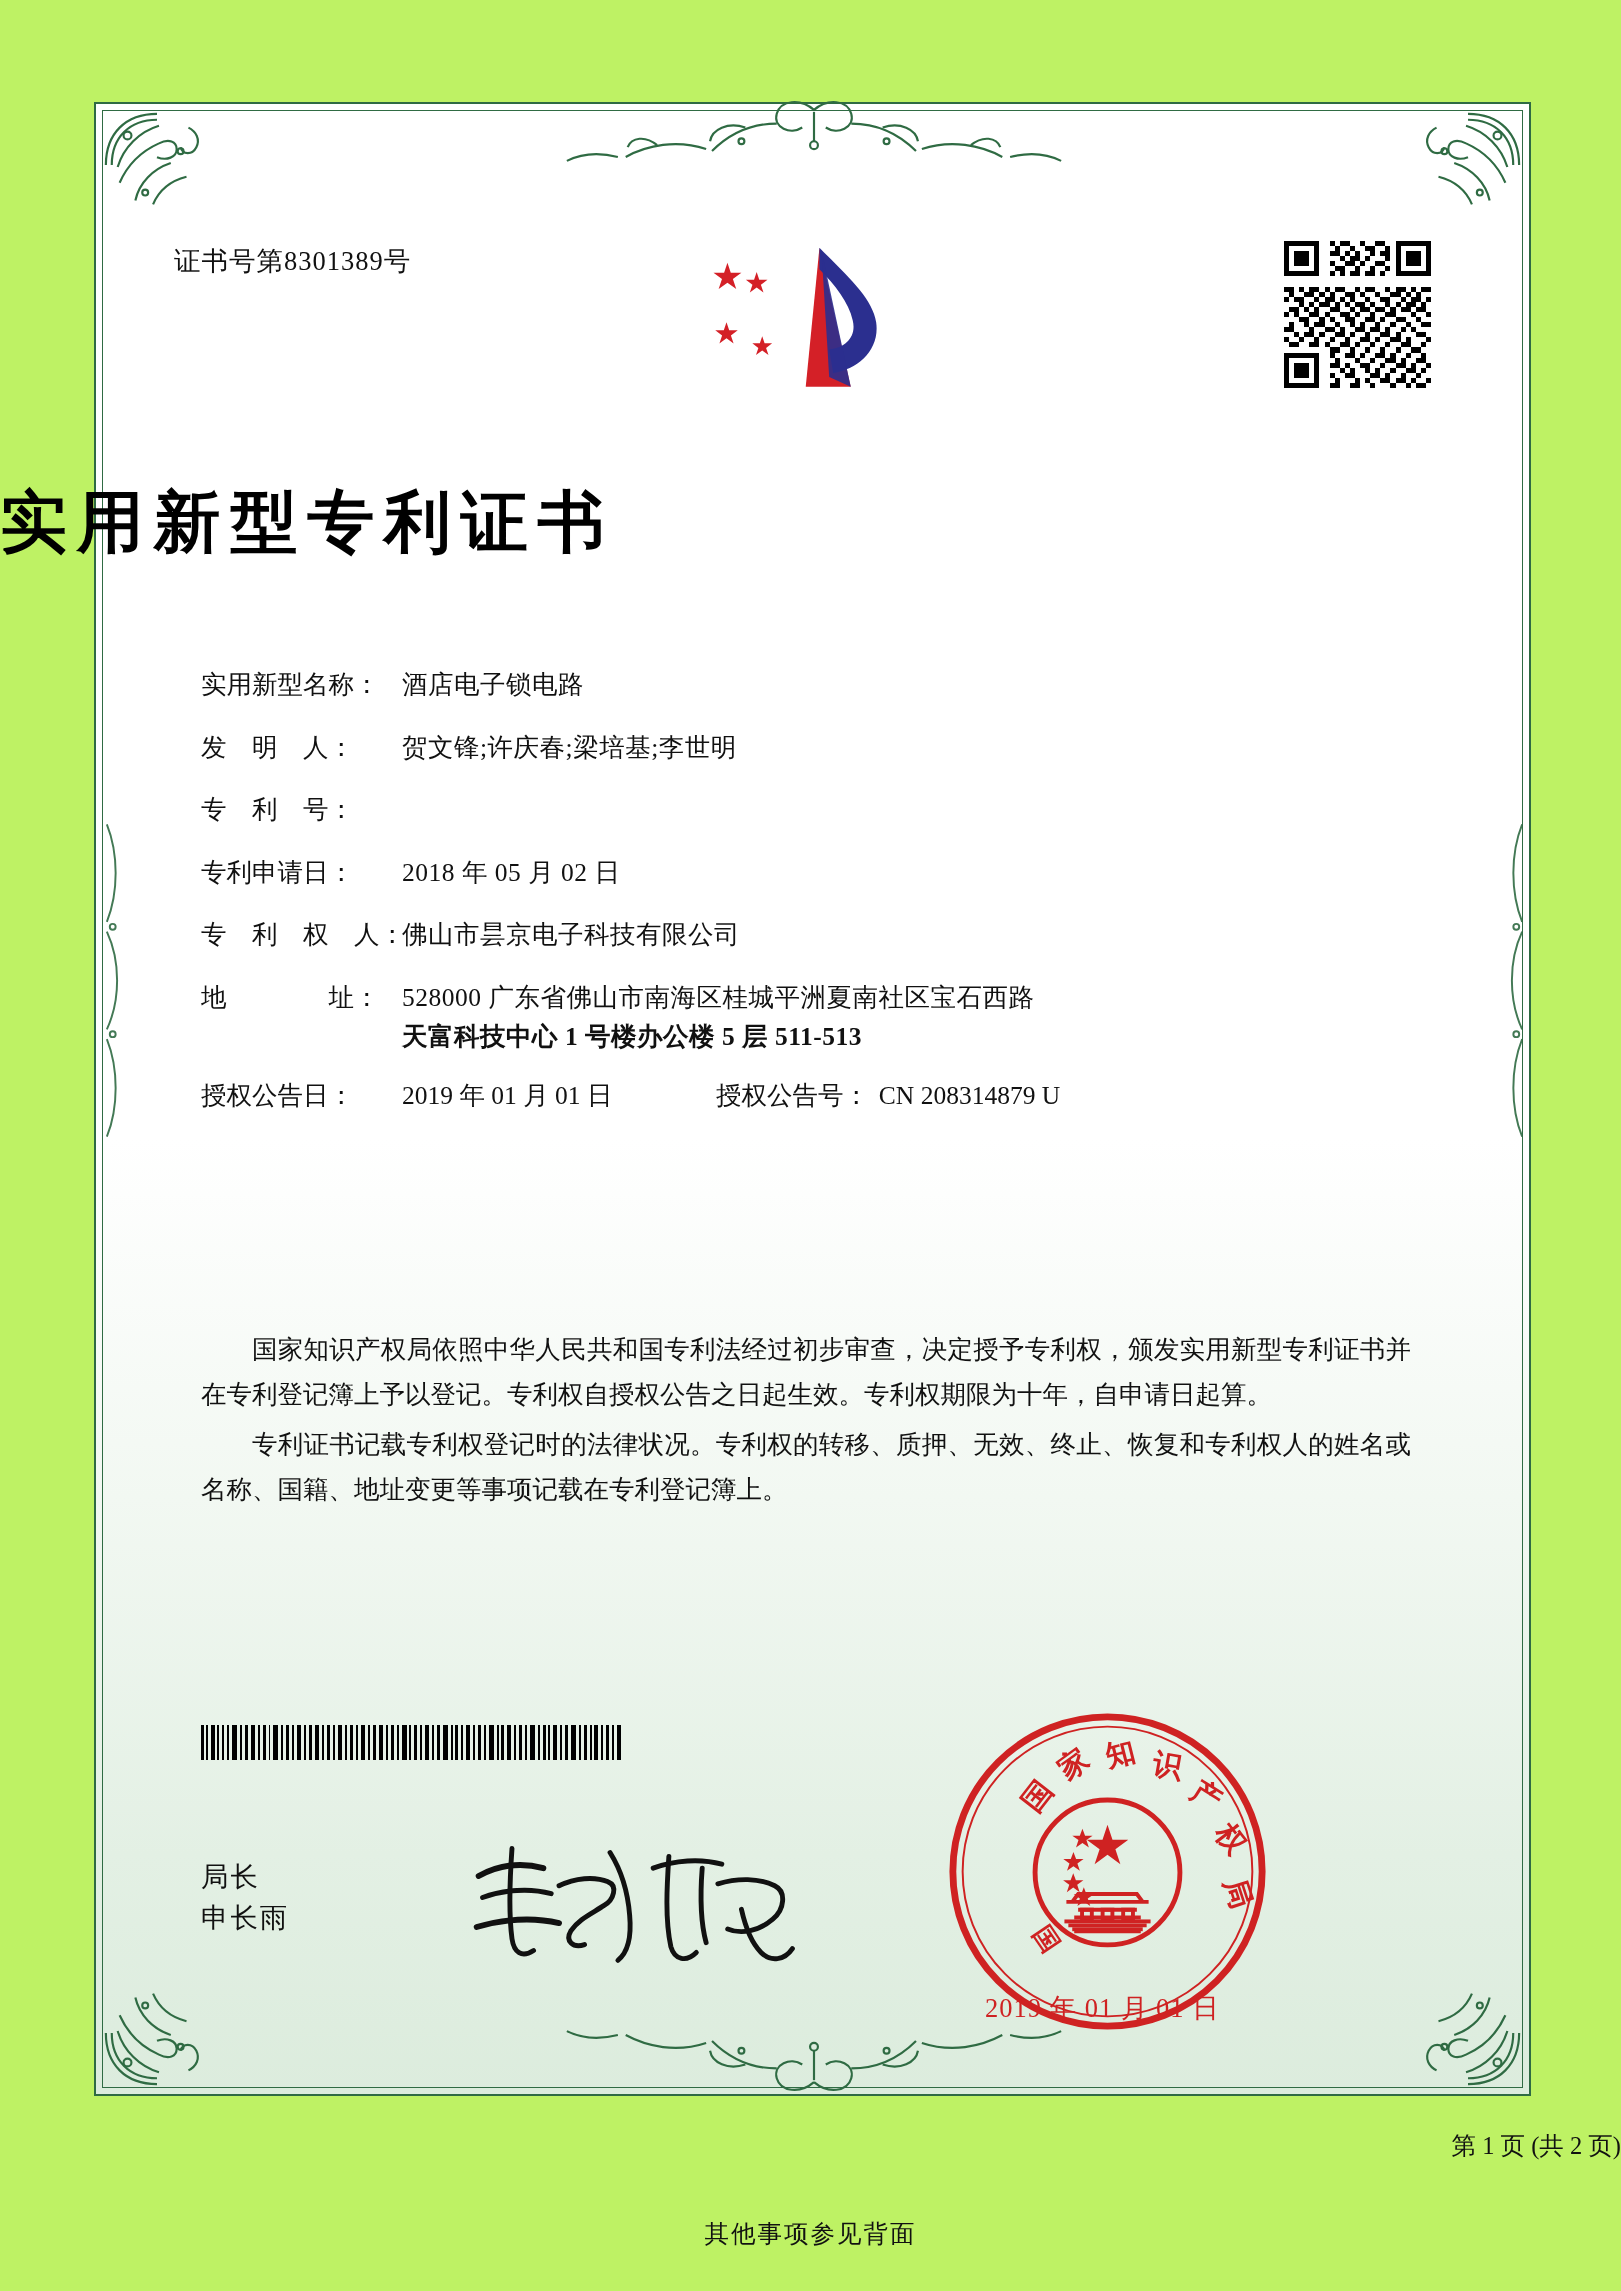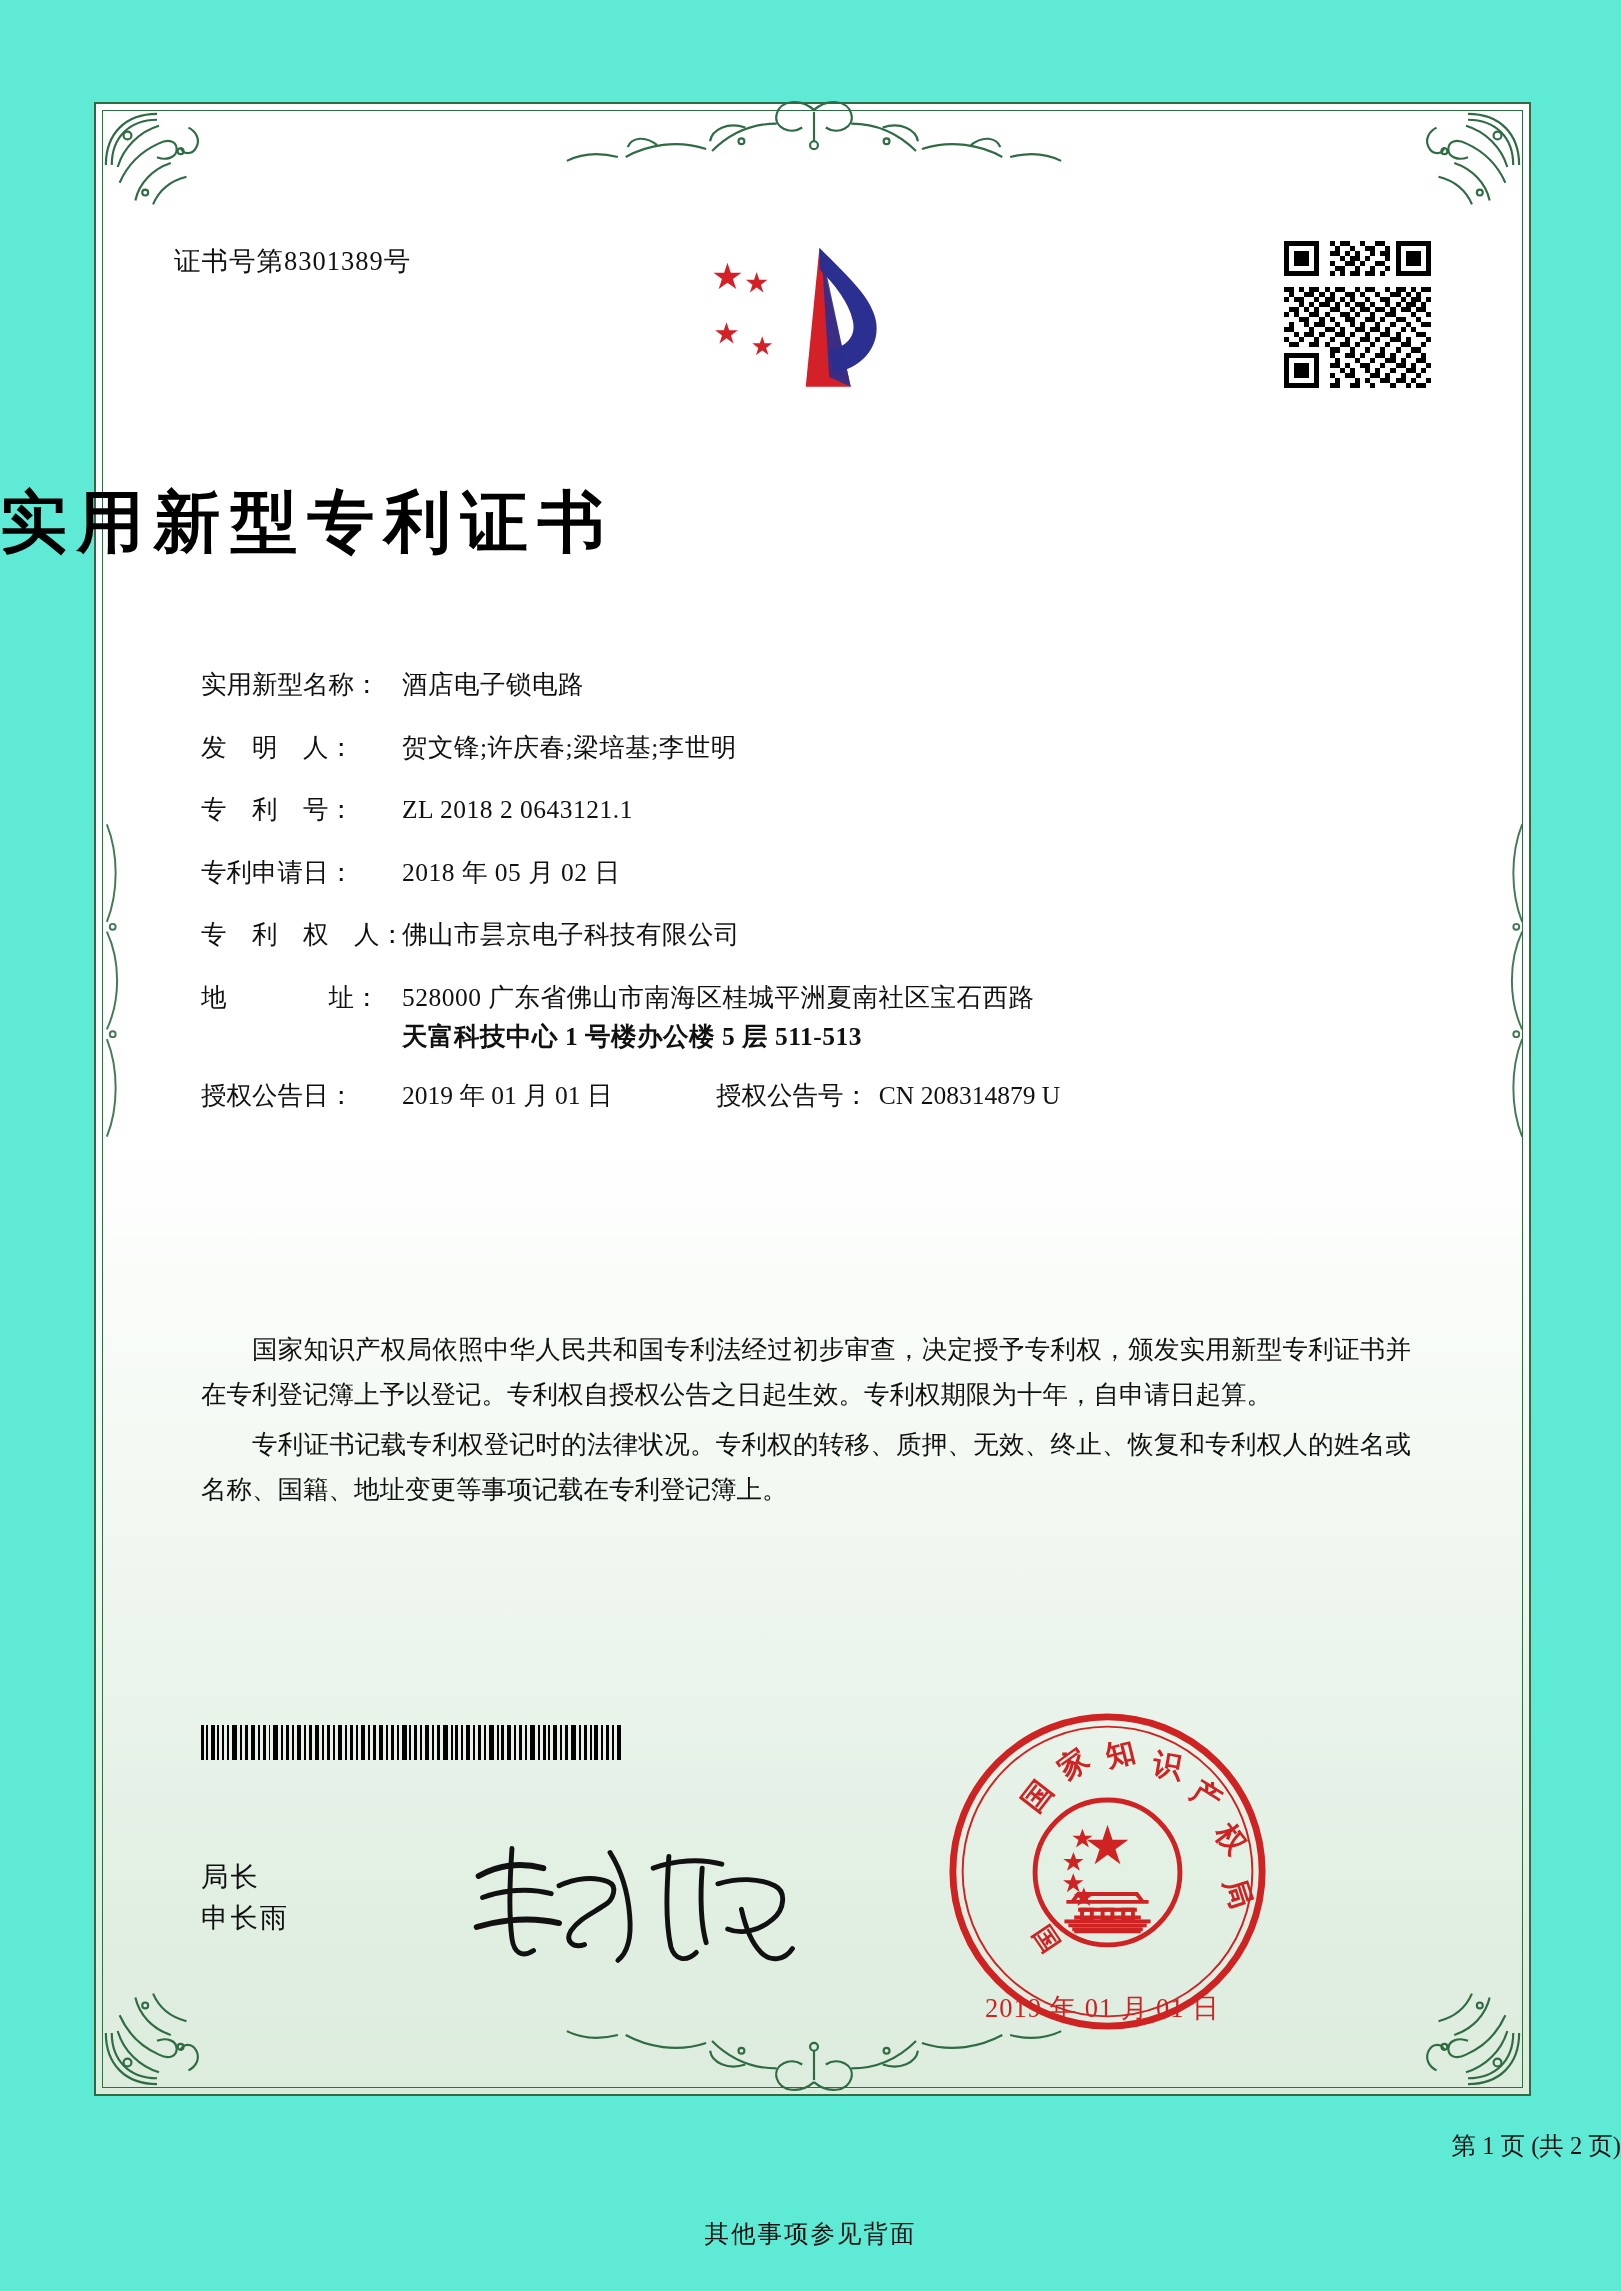--- a/index.html
+++ b/index.html
@@ -12,21 +12,21 @@
     height: 2292px;
     font-family: "Liberation Serif", "DejaVu Serif", serif;
     color: #111;
     position: relative;
     overflow: hidden;
   }
 
   .page {
     position: absolute;
     inset: 0;
-    background: #5eead4;
+    background: #bef264;
   }
 
   
   .border-outer {
     position: absolute;
     left: 94px;
     top: 102px;
     width: 1437px;
     height: 1994px;
     border: 2.9px solid #2f6b43;
@@ -600,21 +600,20 @@
       <div class="fvalue">酒店电子锁电路</div>
     </div>
 
     <div class="frow">
       <div class="flabel">发　明　人：</div>
       <div class="fvalue">贺文锋;许庆春;梁培基;李世明</div>
     </div>
 
     <div class="frow">
       <div class="flabel">专　利　号：</div>
-      <div class="fvalue latin">ZL 2018 2 0643121.1</div>
     </div>
 
     <div class="frow">
       <div class="flabel">专利申请日：</div>
       <div class="fvalue">2018 年 05 月 02 日</div>
     </div>
 
     <div class="frow">
       <div class="flabel">专　利　权　人：</div>
       <div class="fvalue">佛山市昙京电子科技有限公司</div>

